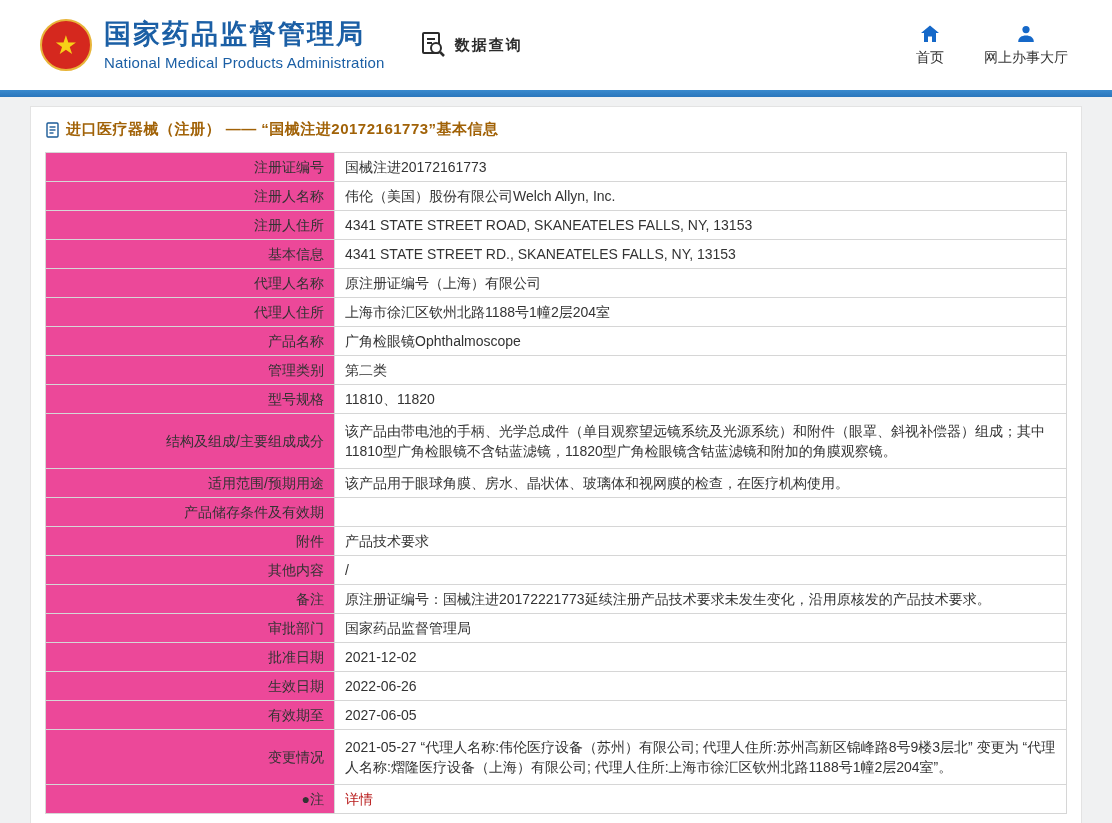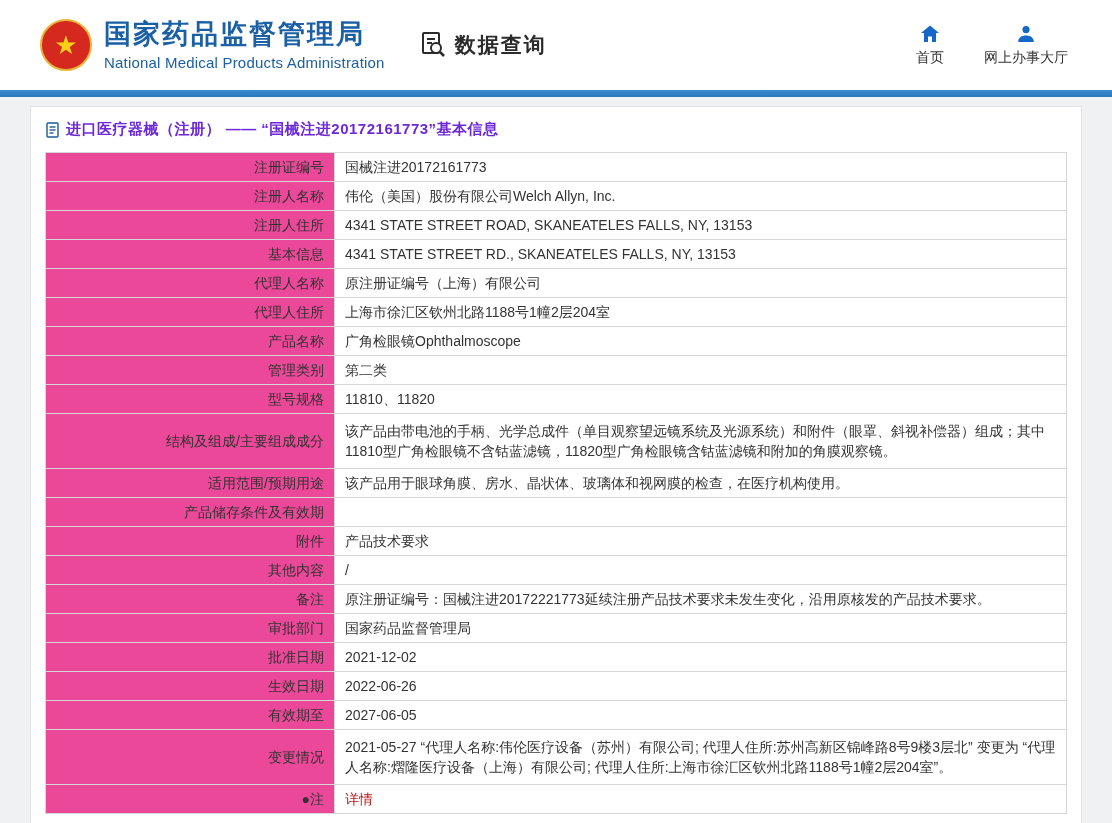--- a/index.html
+++ b/index.html
@@ -44,21 +44,21 @@
     margin-top: 3px;
     letter-spacing: 0.2px;
   }
   .module {
     display: flex; align-items: center;
     margin-left: 34px;
     cursor: default;
   }
   .module-icon { width: 30px; height: 30px; }
   .module-title {
-    font-size: 21px;
+    font-size: 15px;
     font-weight: bold;
     color: #2b2b2b;
     margin-left: 6px;
     letter-spacing: 2px;
   }
   .header-spacer { flex: 1; }
   .top-nav { display: flex; gap: 40px; margin-right: 6px; }
   .nav-item {
     display: flex; flex-direction: column; align-items: center;
     cursor: pointer;
@@ -82,21 +82,21 @@
   .page-title-bar {
     display: flex;
     align-items: center;
     gap: 7px;
     padding: 13px 15px 11px 15px;
   }
   .doc-icon { width: 13px; height: 16px; flex: 0 0 auto; }
   .page-title {
     font-size: 15px;
     font-weight: bold;
-    color: #6d28d9;
+    color: #a16207;
     letter-spacing: 0.5px;
   }
 
   .info-table-wrap { padding: 2px 14px 0 14px; }
   table.info-table {
     width: 100%;
     border-collapse: collapse;
     table-layout: fixed;
   }
   table.info-table td {

